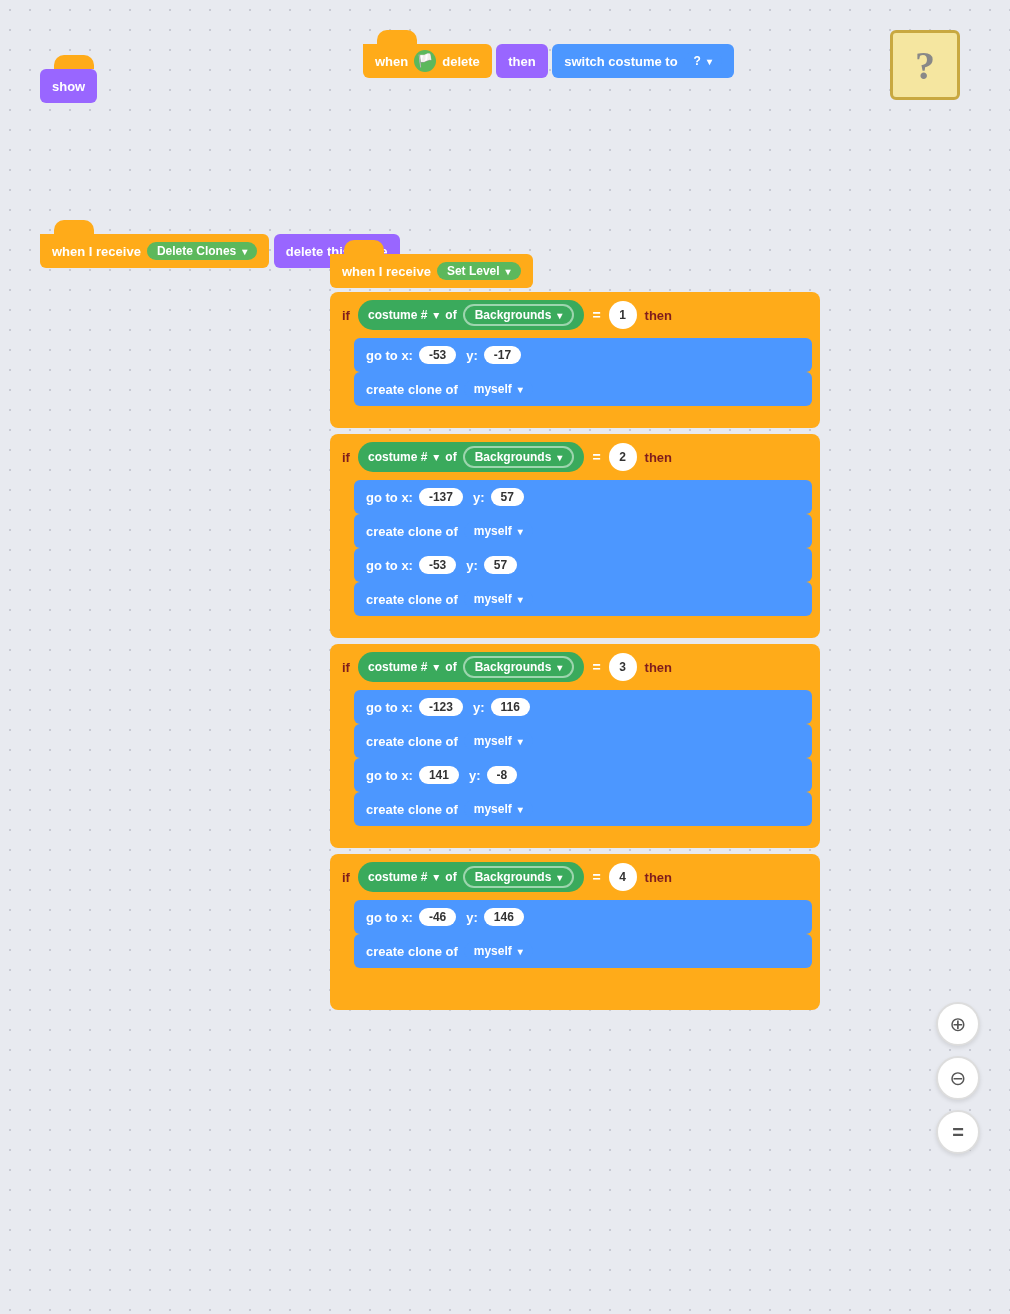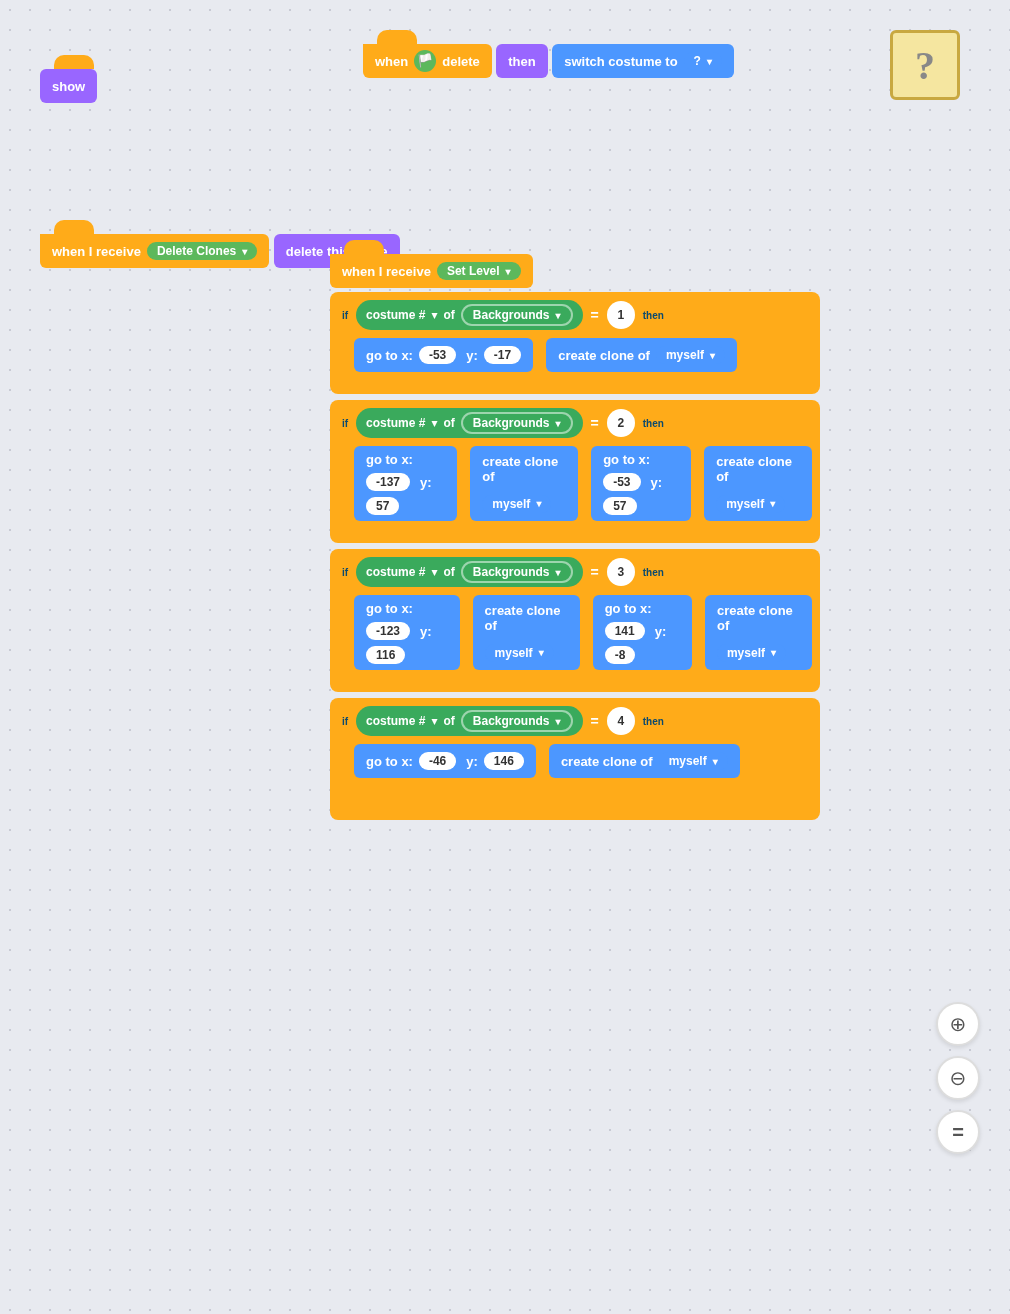--- a/index.html
+++ b/index.html
@@ -76,43 +76,43 @@
       position: relative;
       width: 1010px;
       min-height: 1314px;
     }
 
     .abs {
       position: absolute;
     }
 
     .then-label {
-      color: #0c4a6e;
-      font-weight: bold;
-      font-size: 10px;
+      color: #7f1d1d;
+      font-weight: bold;
+      font-size: 13px;
     }
 
     
     .if-container {
       background: #ffab19;
       border-radius: 8px;
       padding-bottom: 8px;
     }
     .if-row {
       display: flex;
       align-items: center;
       gap: 8px;
       padding: 8px 12px;
     }
     .if-indent {
       margin-left: 24px;
       margin-right: 8px;
       display: flex;
-      flex-direction: row;
-      gap: 13px;
+      flex-direction: column;
+      gap: 0;
       padding-bottom: 4px;
     }
 
     
     .zoom-btn {
       width: 44px;
       height: 44px;
       border-radius: 50%;
       background: white;
       border: 2px solid #ddd;

